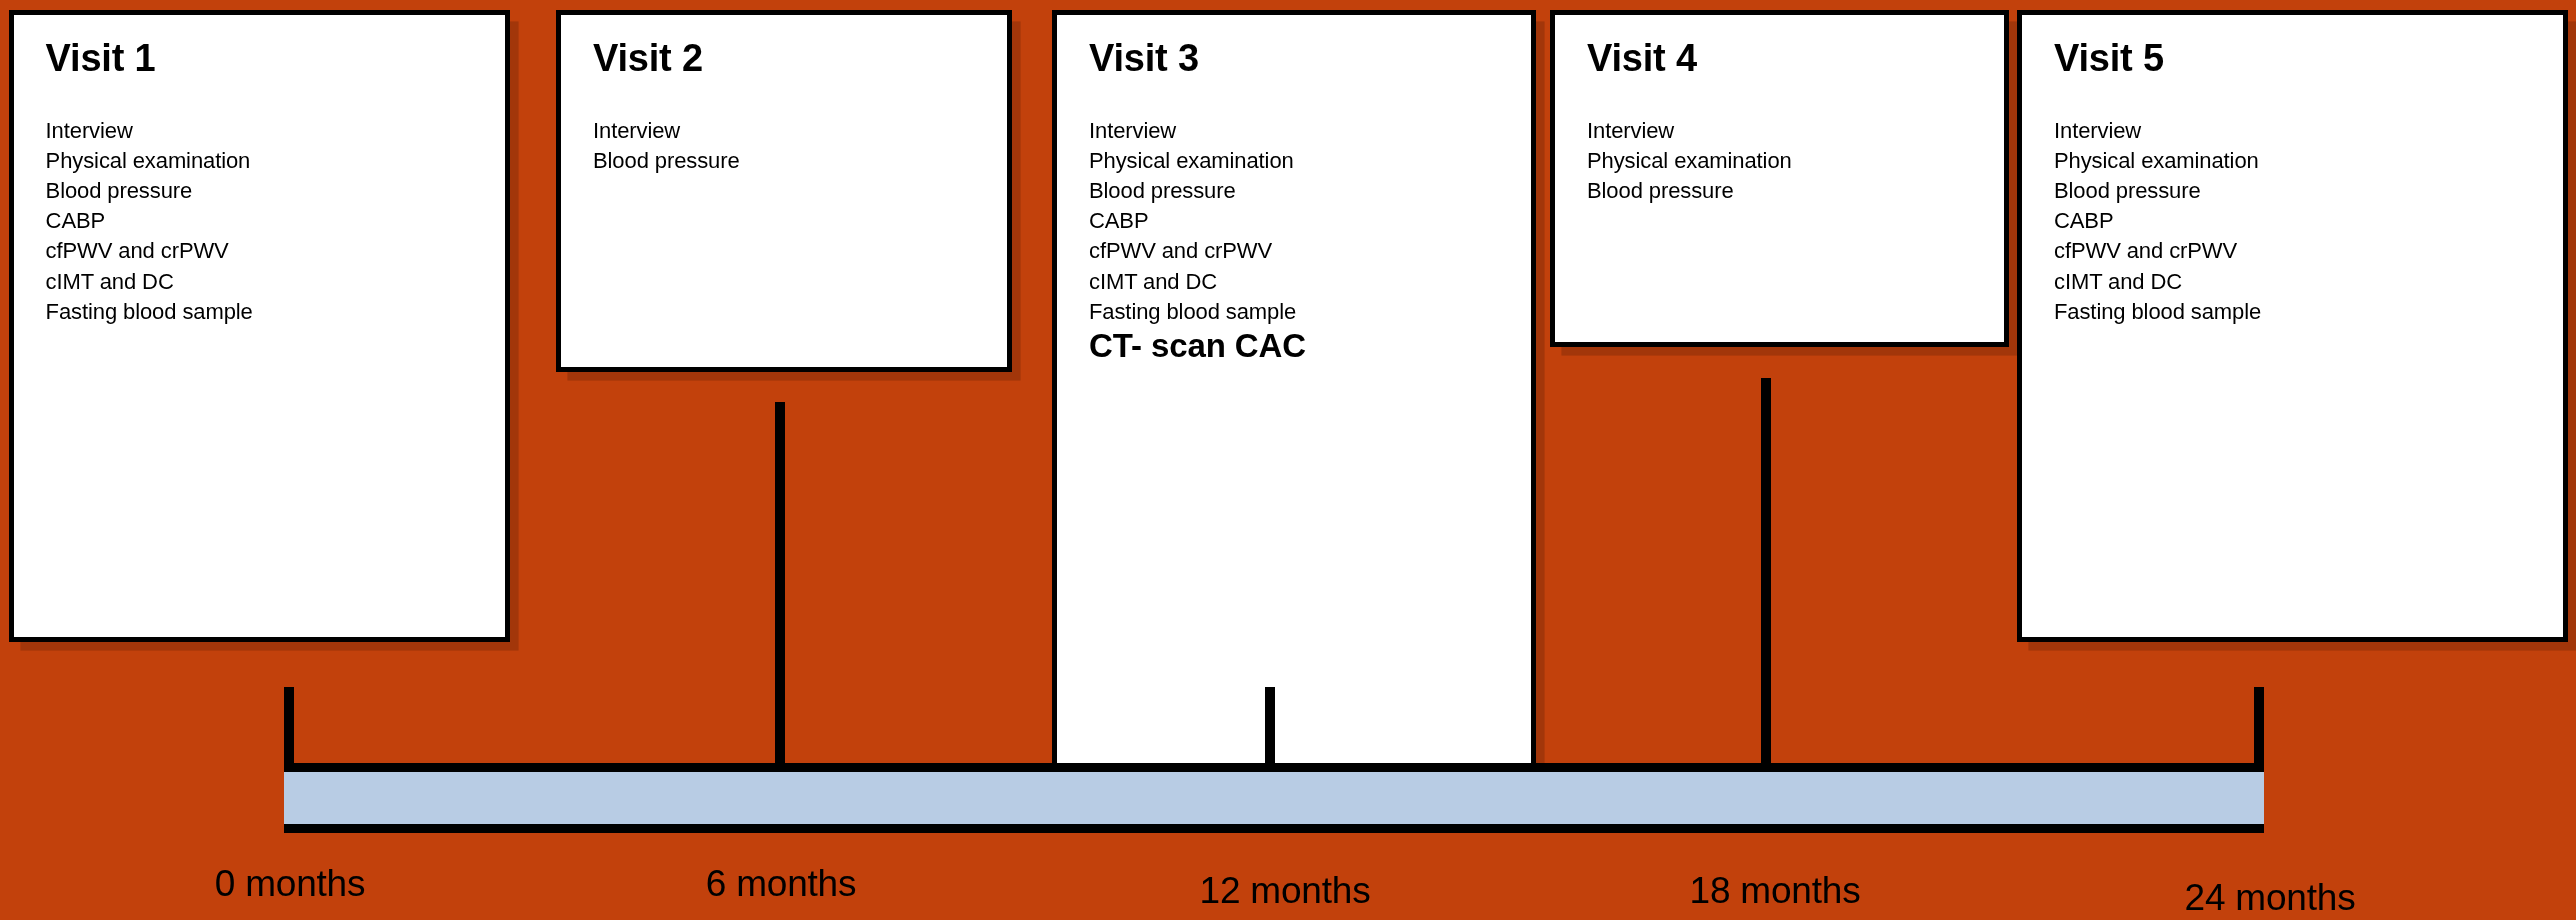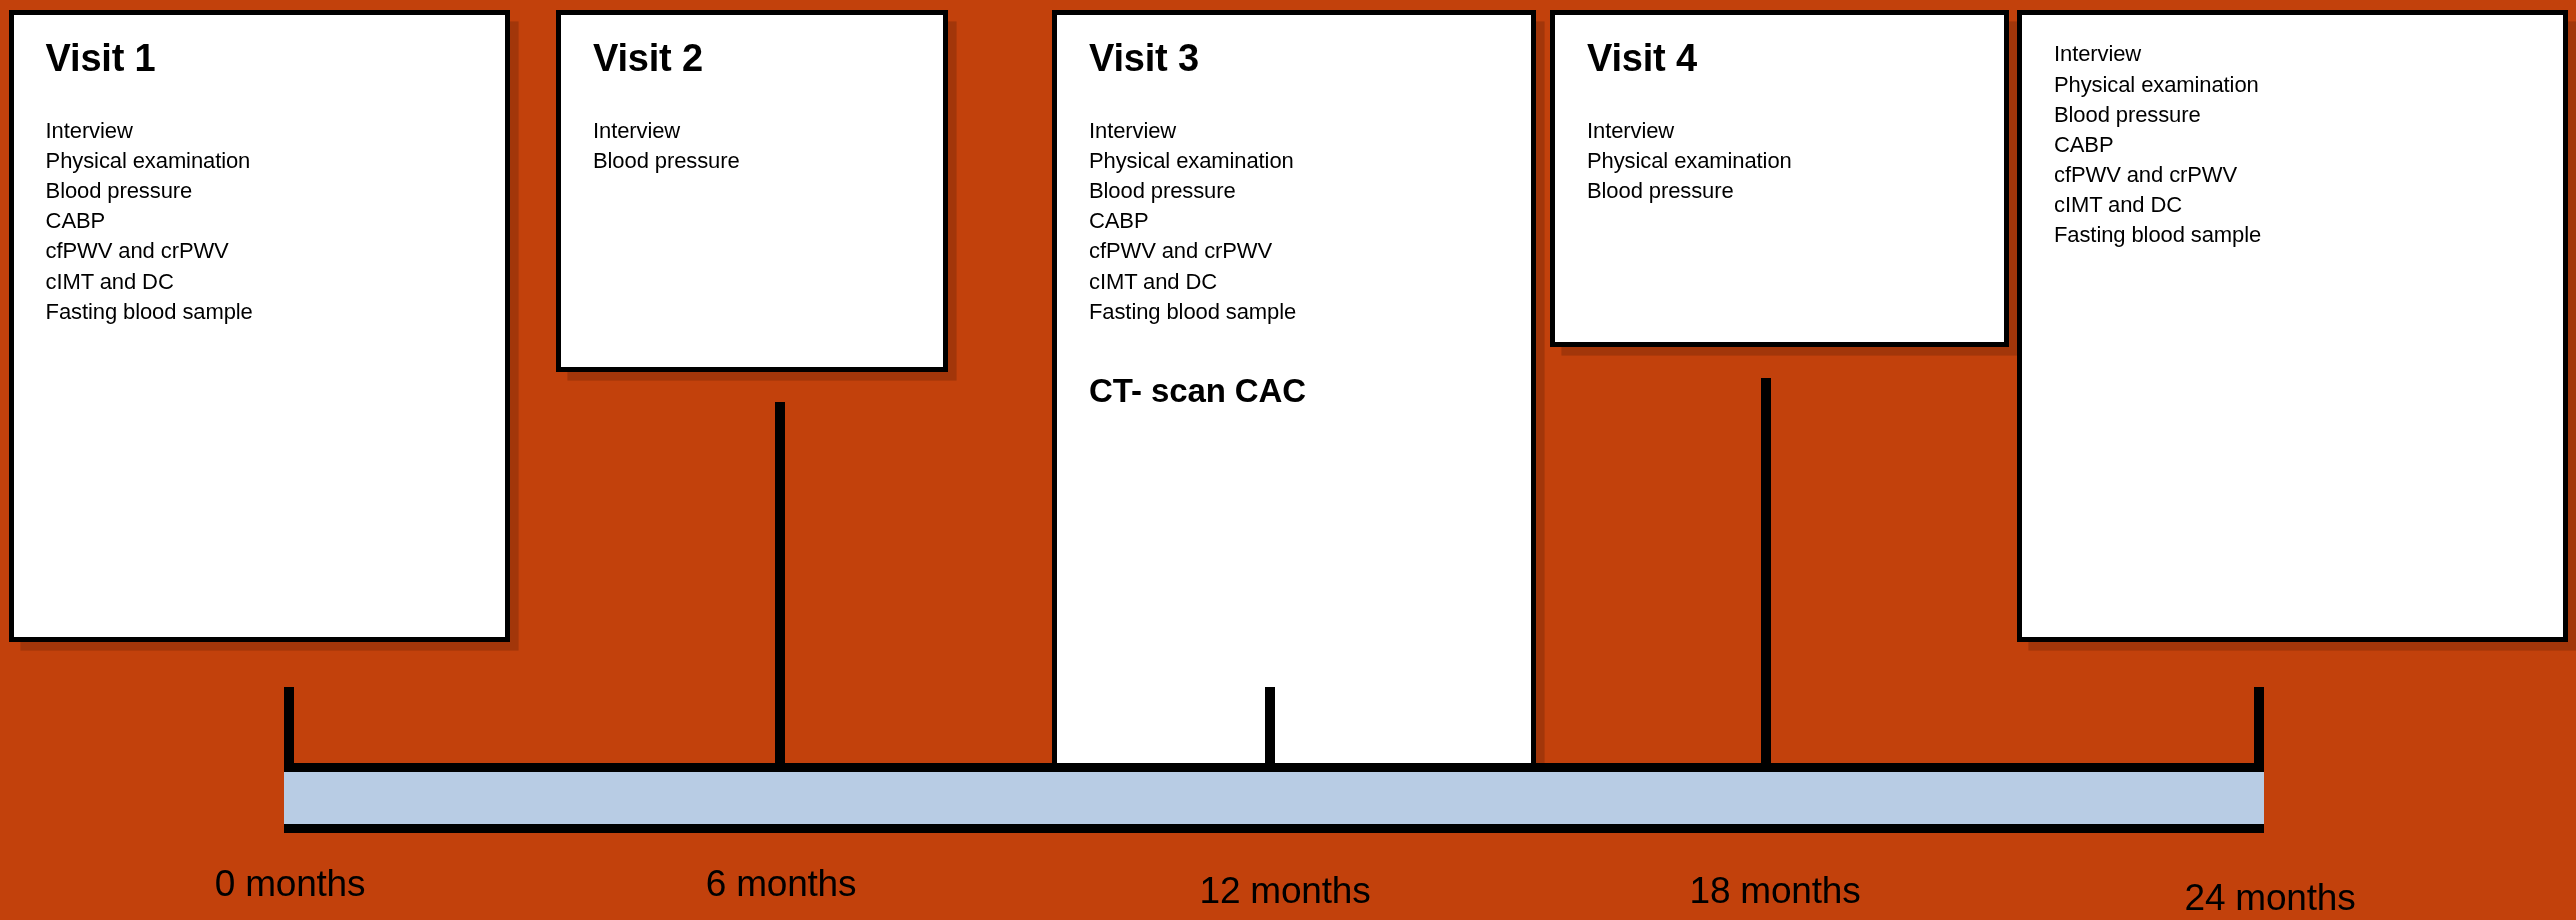--- a/index.html
+++ b/index.html
@@ -42,21 +42,20 @@
     padding: 0;
   }
   .visit-list li {
     font-size: 22px;
     font-weight: normal;
     line-height: 1.37;
     white-space: nowrap;
     letter-spacing: -0.1px;
   }
   .visit-extra {
-    margin-top: 45px;
     font-size: 33px;
     font-weight: bold;
     white-space: nowrap;
     letter-spacing: -0.1px;
   }
 
   
   .tick {
     position: absolute;
     width: 10px;
@@ -89,21 +88,21 @@
       <li>Interview</li>
       <li>Physical examination</li>
       <li>Blood pressure</li>
       <li>CABP</li>
       <li>cfPWV and crPWV</li>
       <li>cIMT and DC</li>
       <li>Fasting blood sample</li>
     </ul>
   </div>
 
-  <div class="visit-box" style="left:556px; top:10px; width:392px; height:362px;">
+  <div class="visit-box" style="left:556px; top:10px; width:456px; height:362px;">
     <div class="visit-title">Visit 2</div>
     <ul class="visit-list">
       <li>Interview</li>
       <li>Blood pressure</li>
     </ul>
   </div>
 
   <div class="visit-box" style="left:1052px; top:10px; width:484px; height:804px;">
     <div class="visit-title">Visit 3</div>
     <ul class="visit-list">
@@ -121,20 +120,21 @@
   <div class="visit-box" style="left:1550px; top:10px; width:459px; height:337px;">
     <div class="visit-title">Visit 4</div>
     <ul class="visit-list">
       <li>Interview</li>
       <li>Physical examination</li>
       <li>Blood pressure</li>
     </ul>
   </div>
 
   <div class="visit-box" style="left:2017px; top:10px; width:551px; height:632px;">
+    <div class="visit-title">Visit 5</div>
     <ul class="visit-list">
       <li>Interview</li>
       <li>Physical examination</li>
       <li>Blood pressure</li>
       <li>CABP</li>
       <li>cfPWV and crPWV</li>
       <li>cIMT and DC</li>
       <li>Fasting blood sample</li>
     </ul>
   </div>

